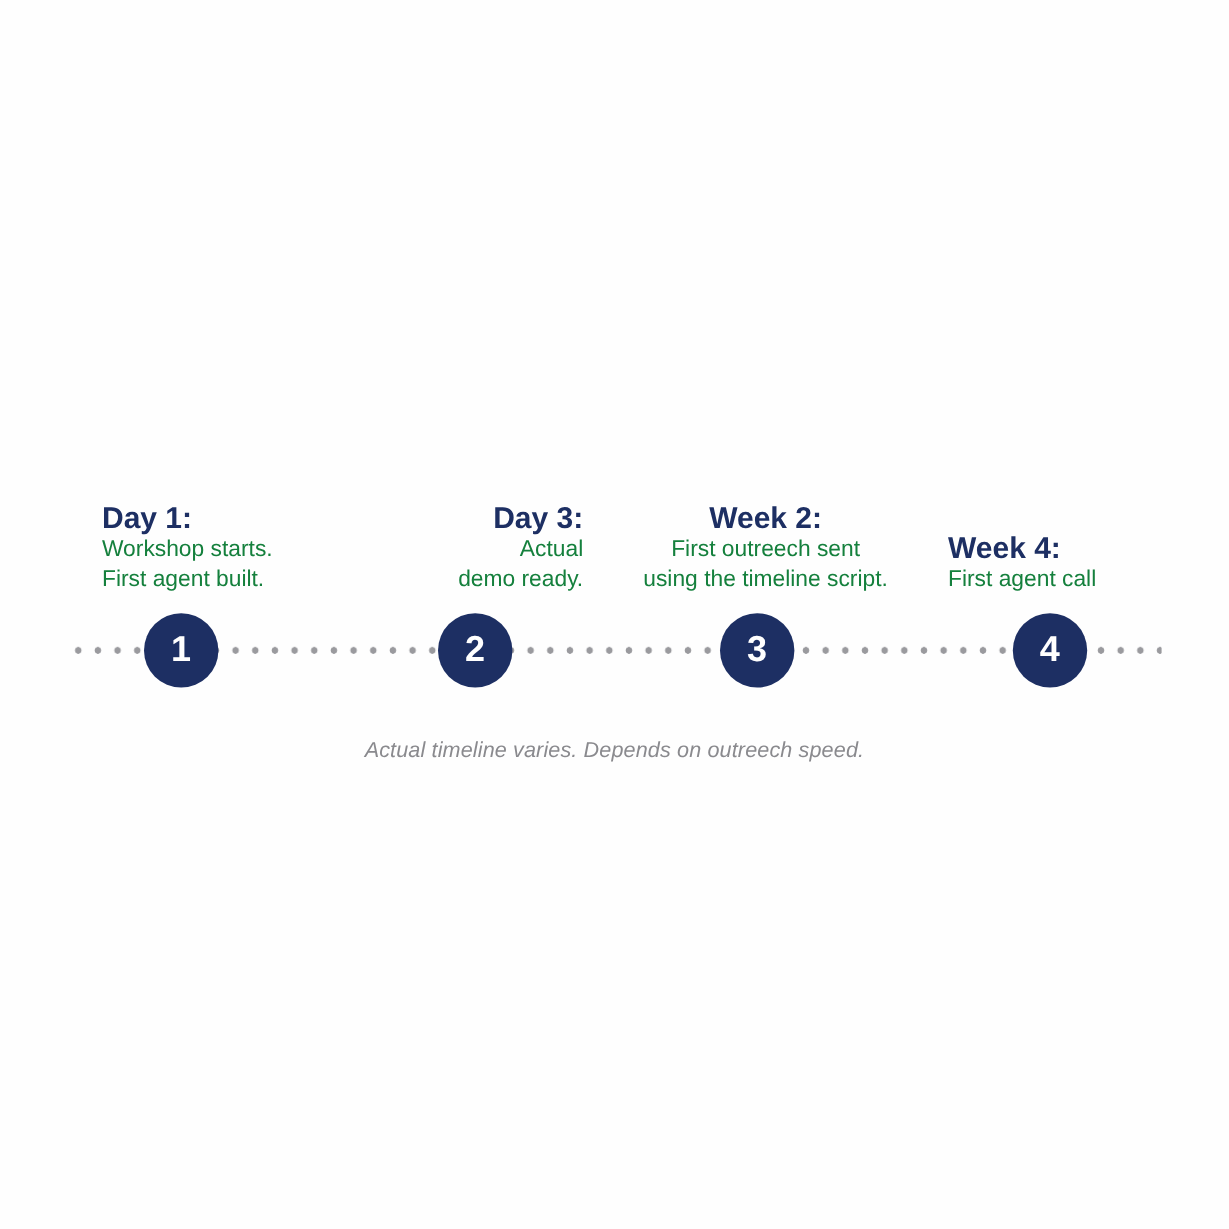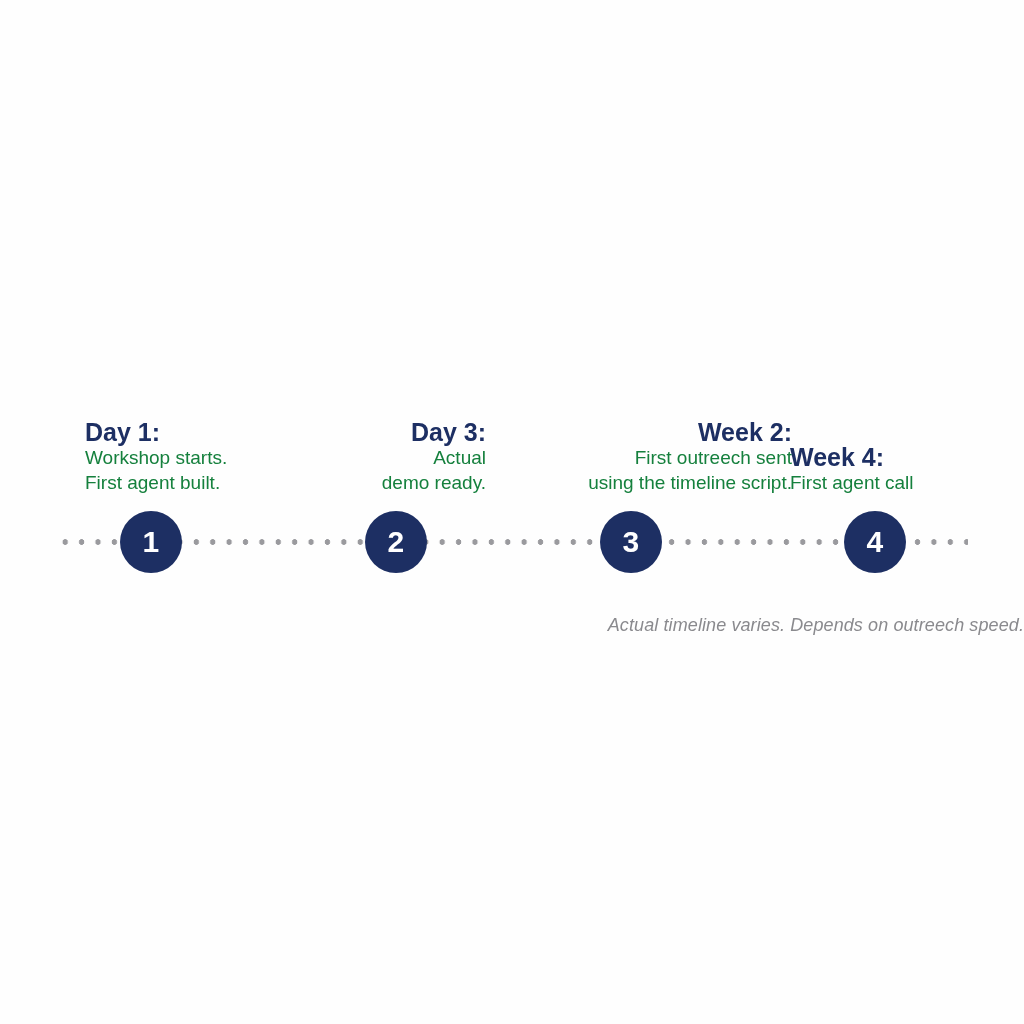--- a/index.html
+++ b/index.html
@@ -57,21 +57,21 @@
     position: absolute;
     bottom: 0;
   }
   .step-label-inner {
     position: absolute;
     bottom: 0;
     width: 100%;
   }
   .label-1 { left: 85px;  width: 240px; height: 90px; top: 405px; text-align: left; }
   .label-2 { left: 306px; width: 180px; height: 90px; top: 405px; text-align: right; }
-  .label-3 { left: 536px; width: 256px; height: 90px; top: 405px; text-align: right; }
+  .label-3 { left: 510px; width: 256px; height: 90px; top: 405px; text-align: center; }
   .label-4 { left: 790px; width: 170px; height: 90px; top: 405px; }
 
   .step-heading {
     color: #1d2f63;
     font-size: 25px;
     font-weight: bold;
     line-height: 26px;
     margin: 0;
     white-space: nowrap;
   }
@@ -83,21 +83,21 @@
     margin: 0;
     white-space: nowrap;
   }
 
   
   .timeline-footnote {
     position: absolute;
     left: 0;
     top: 615px;
     width: 1024px;
-    text-align: right;
+    text-align: center;
     font-size: 18px;
     font-style: italic;
     color: #8a8a8e;
     letter-spacing: 0.1px;
   }
 </style>
 </head>
 <body>
 
 <div id="timeline-canvas">

